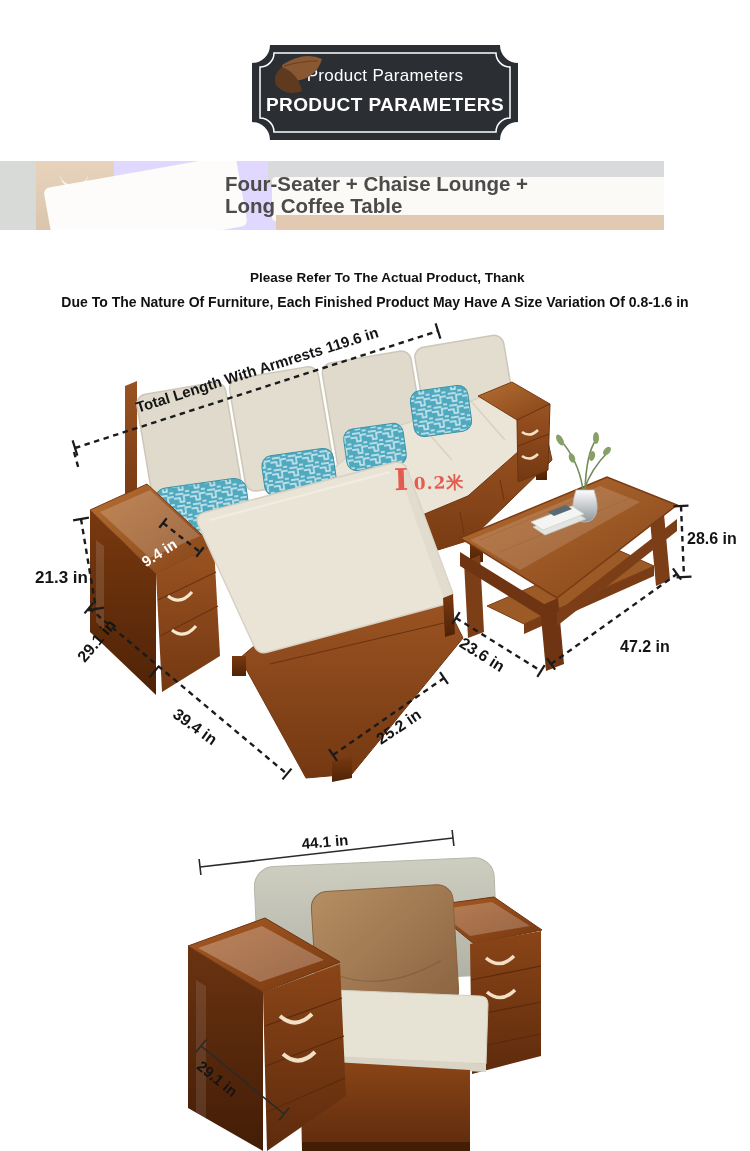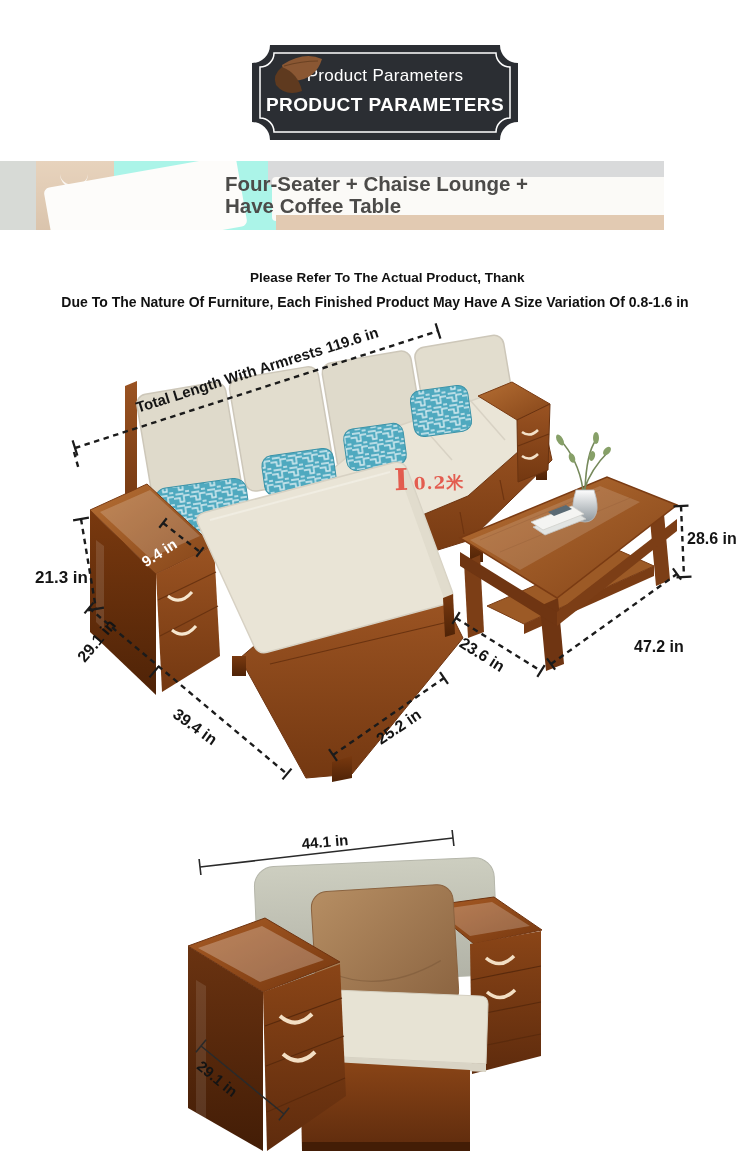--- a/index.html
+++ b/index.html
@@ -8,21 +8,21 @@
 
   
   .badge{position:absolute;left:252px;top:45px;width:266px;height:89px;}
   .badge svg{position:absolute;left:0;top:0;}
   .badge-text{position:absolute;left:0;top:0;width:100%;text-align:center;color:#fff;}
   .badge-l1{position:absolute;top:21px;width:100%;font-size:17px;font-weight:400;letter-spacing:.3px;}
   .badge-l2{position:absolute;top:49px;width:100%;font-size:19px;font-weight:700;letter-spacing:.4px;}
   .leafwrap{position:absolute;left:215px;top:56px;}
 
   
-  .banner{position:absolute;left:0;top:161px;width:664px;height:69px;background:#5eead4;overflow:hidden;}
+  .banner{position:absolute;left:0;top:161px;width:664px;height:69px;background:#c4b5fd;overflow:hidden;}
   .banner>div{position:absolute;}
   .bn-wall{left:0;top:0;width:36px;height:69px;background:#b3b8b0;}
   .bn-lcab{left:36px;top:0;width:78px;height:69px;background:linear-gradient(#d2ab80,#b98f62);}
   .bn-chaise{left:48px;top:10px;width:195px;height:72px;background:#fbfaf6;transform:rotate(-10deg);border-radius:6px;}
   .bn-backc{left:268px;top:0;width:442px;height:24px;background:#b6b9bb;}
   .bn-seat{left:272px;top:16px;width:448px;height:44px;background:#f7f5f0;border-radius:4px;}
   .bn-wood{left:276px;top:54px;width:444px;height:15px;background:#c89a6c;}
   .bn-rcab{left:686px;top:0;width:64px;height:69px;background:linear-gradient(#d2ab80,#ad8254);}
   .bn-smile{width:28px;height:12px;border-bottom:3px solid rgba(255,255,255,.8);border-radius:0 0 14px 14px;}
   .bn-veil{left:0;top:0;width:750px;height:69px;background:rgba(255,255,255,.48);}
@@ -38,21 +38,21 @@
   .dim{position:absolute;font-weight:700;font-size:16px;color:#141414;white-space:nowrap;
        transform-origin:center;}
   #lbl-total{left:128px;top:361px;width:258px;text-align:center;transform:rotate(-17.5deg);
              font-size:15px;font-weight:600;}
   #lbl-h213{left:35px;top:568px;font-size:17px;}
   #lbl-94{left:140px;top:544px;transform:rotate(-33deg);color:#fff;font-size:15px;}
   #lbl-291{left:72px;top:632px;transform:rotate(-50deg);}
   #lbl-394{left:170px;top:718px;transform:rotate(36deg);}
   #lbl-252{left:374px;top:718px;transform:rotate(-34deg);}
   #lbl-236{left:457px;top:646px;transform:rotate(32deg);}
-  #lbl-472{left:634px;top:638px;text-align:right;}
+  #lbl-472{left:620px;top:638px;text-align:right;}
   #lbl-181{left:687px;top:530px;}
   #wm{left:394px;top:461px;color:#e23b2e;opacity:.8;transform:rotate(-2deg);
       font-family:"DejaVu Serif",serif;font-weight:700;}
   #wm .wm-i{font-size:30px;}
   #wm .wm-rest{font-size:17px;letter-spacing:1px;}
   #lbl-441{left:265px;top:833px;width:120px;text-align:center;transform:rotate(-5deg);font-size:15px;}
   #lbl-s291{left:194px;top:1070px;transform:rotate(39deg);font-size:15px;}
 </style>
 </head>
 <body>
@@ -85,21 +85,21 @@
     <div class="bn-backc"></div>
     <div class="bn-seat"></div>
     <div class="bn-wood"></div>
     <div class="bn-rcab">
       <div class="bn-smile" style="position:absolute;left:16px;top:14px;"></div>
       <div class="bn-smile" style="position:absolute;left:16px;top:42px;"></div>
     </div>
     <div class="bn-veil"></div>
     <div class="bn-title" style="position:absolute;">
       <div>Four-Seater + Chaise Lounge +</div>
-      <div>Have Coffee Table</div>
+      <div>Long Coffee Table</div>
     </div>
   </div>
 
   <div class="disc1">Due To The Nature Of Furniture, Each Finished Product May Have A Size Variation Of 0.8-1.6 in</div>
   <div class="disc2">
     <div>Please Refer To The Actual Product, Thank</div>
   </div>
 
   <svg class="figure" style="top:300px;" width="750" height="500" viewBox="0 0 750 500">
     <defs>

